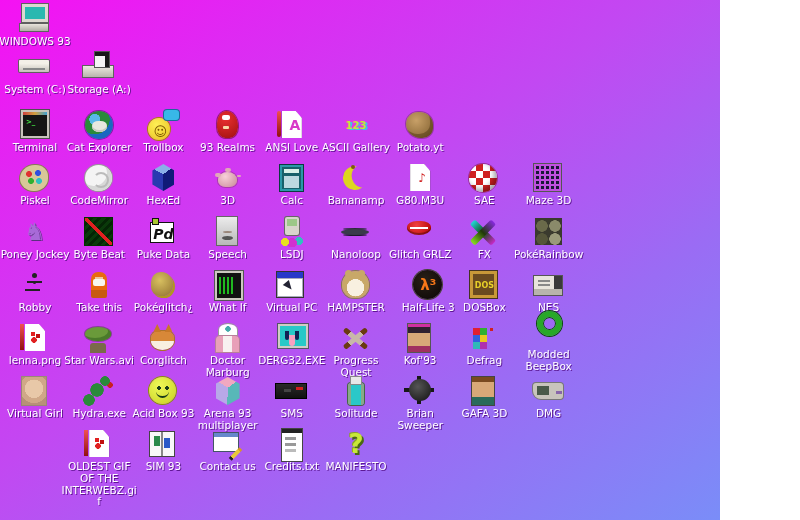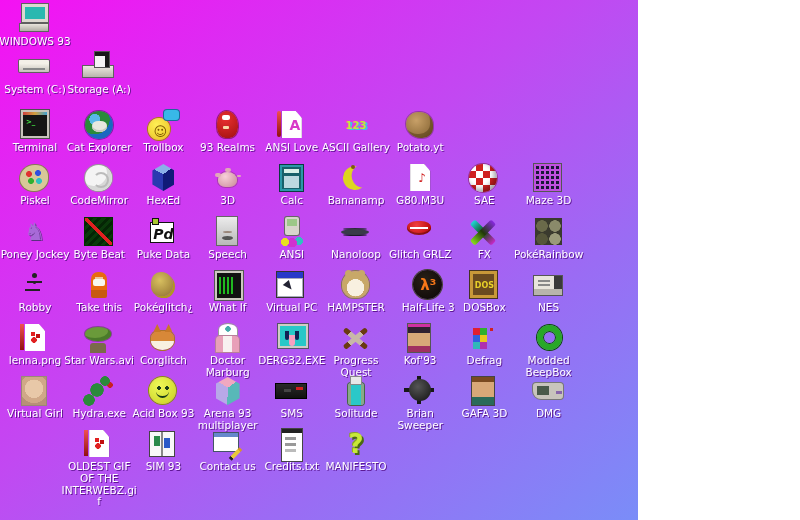--- a/index.html
+++ b/index.html
@@ -2,21 +2,21 @@
 <html><head>
 <meta charset="utf-8">
 <style>
   html,body{margin:0;padding:0;}
   body{
     width:800px;height:520px;overflow:hidden;
     font-family:"DejaVu Sans",sans-serif;
     user-select:none;
   }
   .desktop{
-    position:relative;width:638px;height:520px;
+    position:relative;width:720px;height:520px;
     background:linear-gradient(to bottom right,#f511f3 0%,#c248f2 45%,#9a6cf4 72%,#7a8df8 100%);
     overflow:hidden;
   }
   .desktop-icon{
     position:absolute;width:66px;
     display:flex;flex-direction:column;align-items:center;
     cursor:pointer;
   }
   .icon-label{
     margin-top:2px;width:76px;text-align:center;
@@ -297,21 +297,21 @@
         <span class="glyph">Pd</span>
       </div>
       <div class="icon-label">Puke Data</div>
     </div>
     <div class="desktop-icon" style="left: 194.6px; top: 217px;">
       <div class="art i-speech"></div>
       <div class="icon-label">Speech</div>
     </div>
     <div class="desktop-icon" style="left: 258.8px; top: 217px;">
       <div class="art i-lsdj"></div>
-      <div class="icon-label">ANSI</div>
+      <div class="icon-label">LSDJ</div>
     </div>
     <div class="desktop-icon" style="left: 323px; top: 217px;">
       <div class="art i-nanoloop"></div>
       <div class="icon-label">Nanoloop</div>
     </div>
     <div class="desktop-icon" style="left: 387.2px; top: 217px;">
       <div class="art i-lips"></div>
       <div class="icon-label">Glitch GRLZ</div>
     </div>
     <div class="desktop-icon" style="left: 451.4px; top: 217px;">
@@ -387,21 +387,21 @@
       <div class="icon-label">Progress Quest</div>
     </div>
     <div class="desktop-icon" style="left: 387.2px; top: 323px;">
       <div class="art i-kof"></div>
       <div class="icon-label">Kof'93</div>
     </div>
     <div class="desktop-icon" style="left: 451.4px; top: 323px;">
       <div class="art i-defrag"></div>
       <div class="icon-label">Defrag</div>
     </div>
-    <div class="desktop-icon" style="left: 515.6px; top: 323px;">
+    <div class="desktop-icon" style="left: 515.6px; top: 309px; gap: 8px;">
       <div class="art i-ring"></div>
       <div class="icon-label">Modded BeepBox</div>
     </div>
     <div class="desktop-icon" style="left: 2px; top: 376px;">
       <div class="art i-vgirl"></div>
       <div class="icon-label">Virtual Girl</div>
     </div>
     <div class="desktop-icon" style="left: 66.2px; top: 376px;">
       <div class="art i-hydra"></div>
       <div class="icon-label">Hydra.exe</div>

